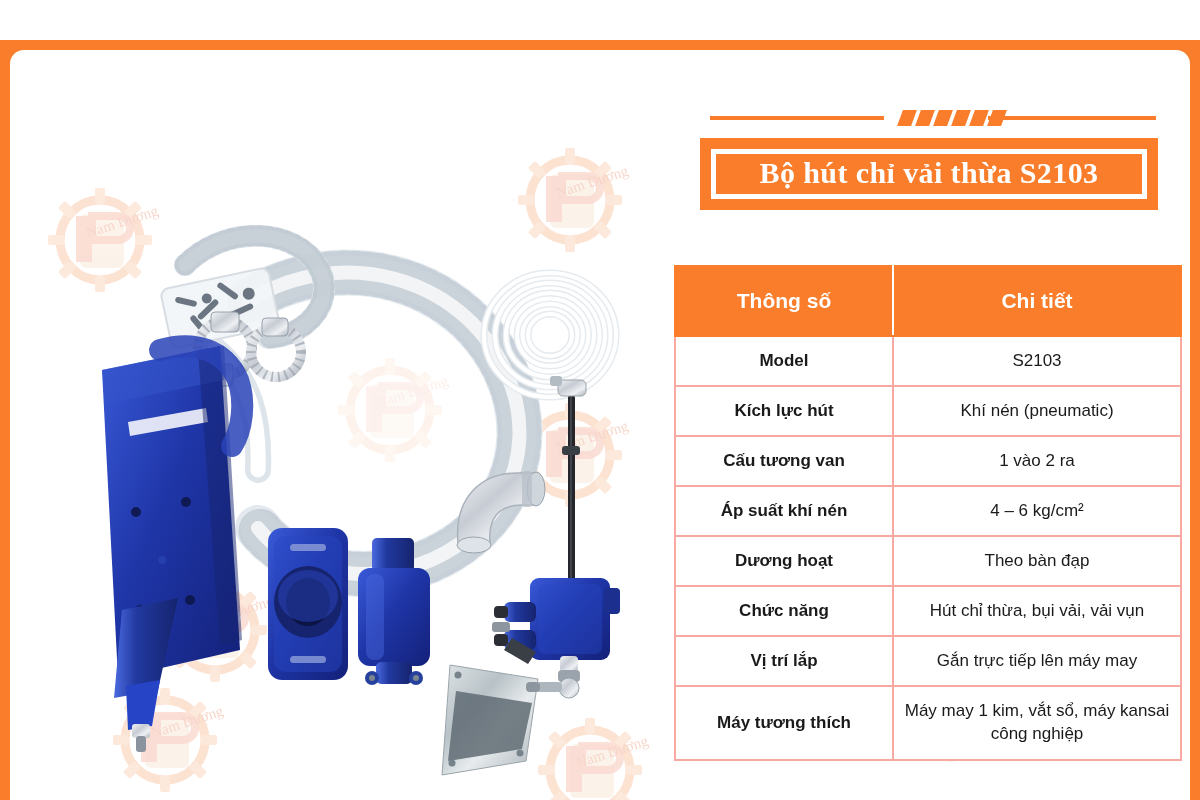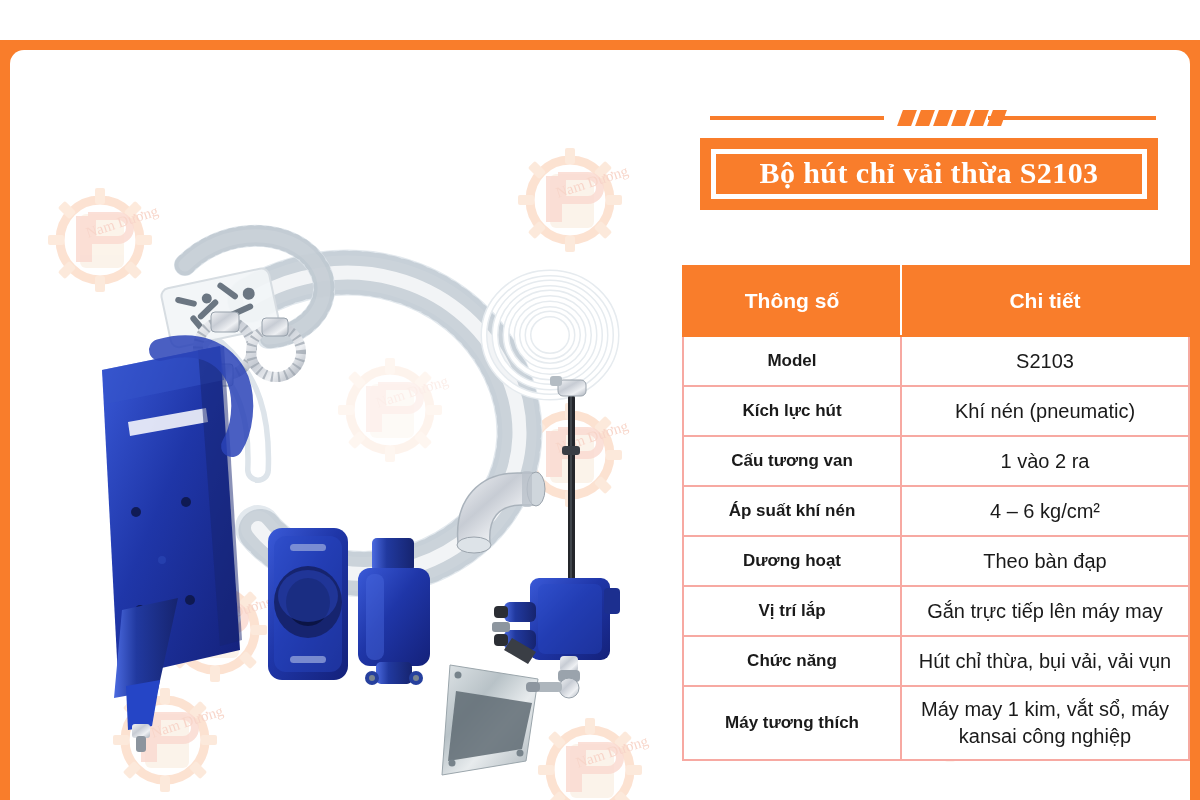--- a/index.html
+++ b/index.html
@@ -102,21 +102,21 @@
     color:#ffffff;
     letter-spacing:.4px;
     white-space:nowrap;
     line-height:1;
     padding-bottom:3px;
   }
 
   
   .spec-table {
     position:absolute;
-    left:12px; top:215px;
+    left:4px; top:215px;
     width:506px;
     border-collapse:collapse;
     table-layout:fixed;
     background:#ffffff;
   }
   .spec-table th, .spec-table td {
     border:2px solid #f7a9a2;
     text-align:center;
     vertical-align:middle;
     padding:6px 8px;
@@ -127,21 +127,21 @@
     color:#ffffff;
     font-size:21px;
     font-weight:bold;
     height:70px;
   }
   .spec-table thead th.c1 { border-right:2px solid #ffffff; }
   .spec-table col.c1 { width:218px; }
   .spec-table col.c2 { width:288px; }
   .spec-table tbody td {
     height:50px;
-    font-size:20px;
+    font-size:17px;
     color:#1a1a1a;
   }
   .spec-table tbody td.k {
     font-weight:bold;
     font-size:17px;
   }
   .spec-table tbody tr.tall td { height:74px; }
   .spec-table tbody td.v { line-height:1.35; }
 </style>
 </head>
@@ -465,26 +465,26 @@
           </tr>
           <tr>
             <td class="k">Áp suất khí nén</td>
             <td class="v">4 – 6 kg/cm²</td>
           </tr>
           <tr>
             <td class="k">Dương hoạt</td>
             <td class="v">Theo bàn đạp</td>
           </tr>
           <tr>
+            <td class="k">Chức năng</td>
+            <td class="v">Hút chỉ thừa, bụi vải, vải vụn</td>
+          </tr>
+          <tr>
             <td class="k">Vị trí lắp</td>
             <td class="v">Gắn trực tiếp lên máy may</td>
-          </tr>
-          <tr>
-            <td class="k">Chức năng</td>
-            <td class="v">Hút chỉ thừa, bụi vải, vải vụn</td>
           </tr>
           <tr class="tall">
             <td class="k">Máy tương thích</td>
             <td class="v">Máy may 1 kim, vắt sổ, máy kansai công nghiệp</td>
           </tr>
         </tbody>
       </table>
 
     </div>
   </div>

